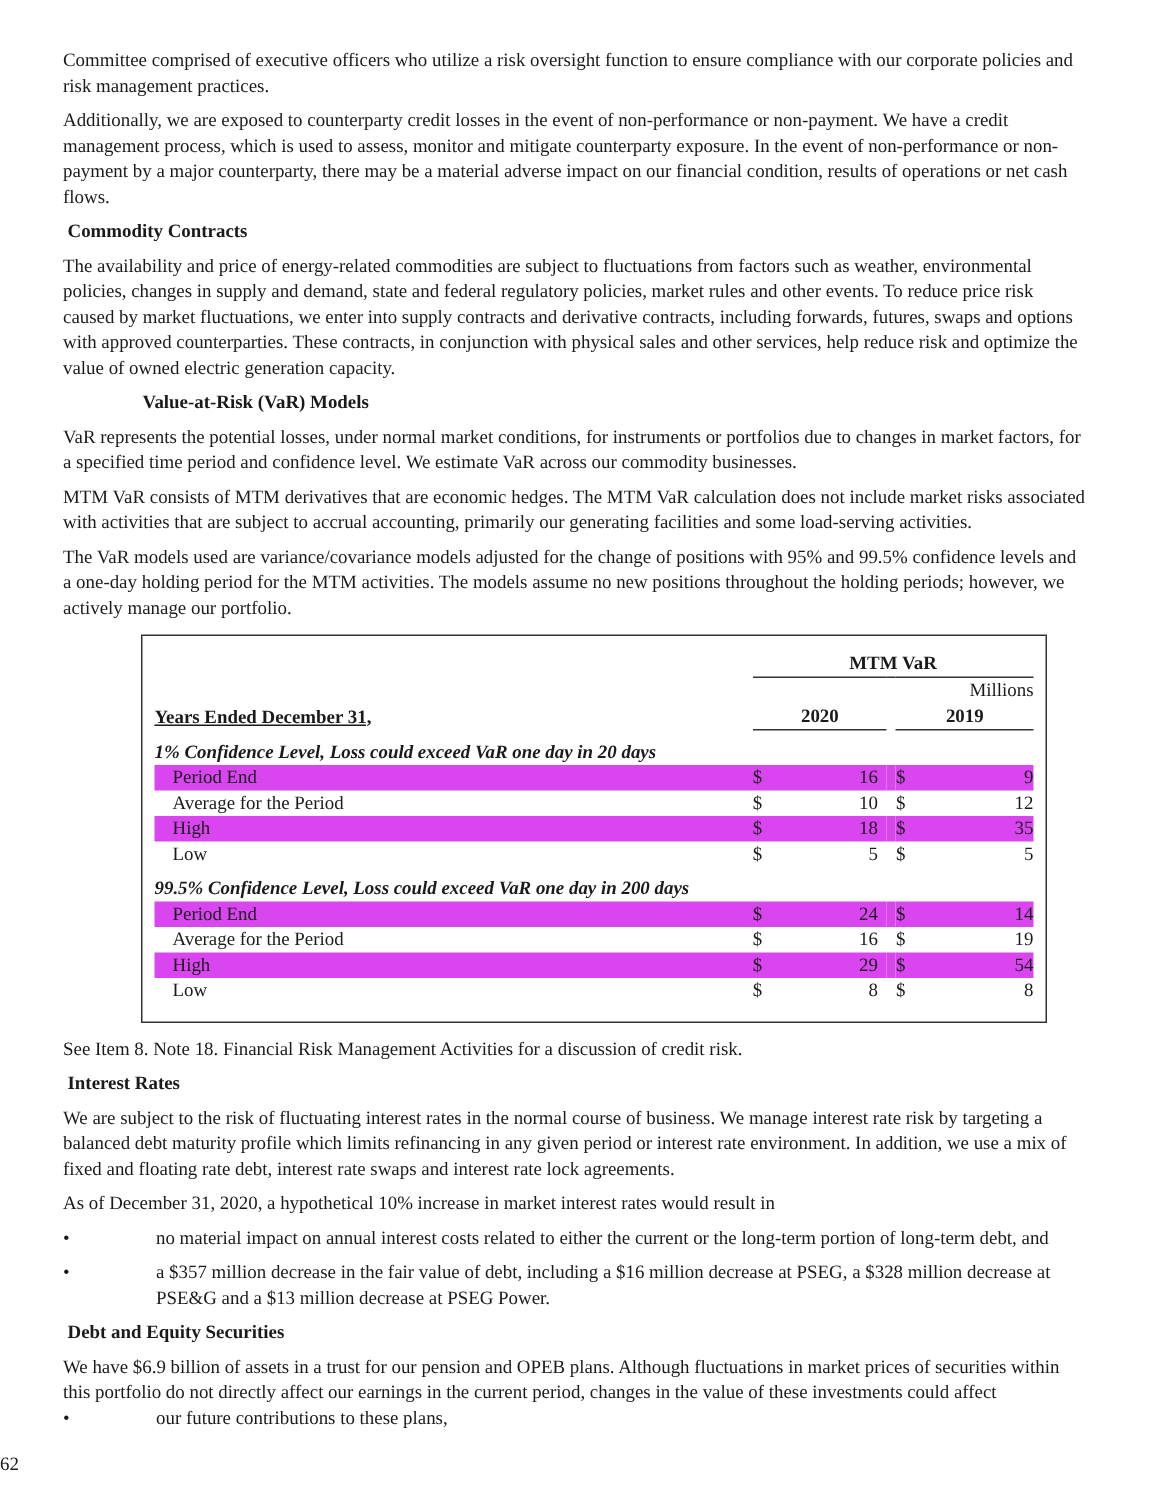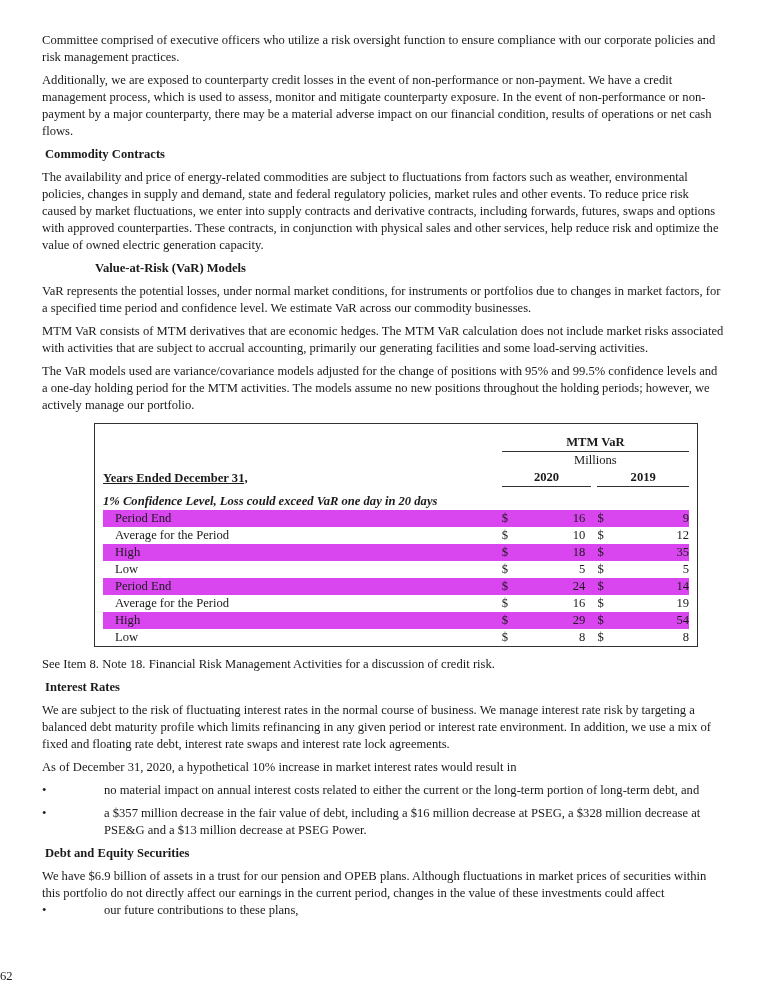--- a/index.html
+++ b/index.html
@@ -8,30 +8,30 @@
     font-family: "Liberation Serif", serif; color: #1a1a1a; font-size: 12.6px; line-height: 17px;
   }
   .page { position: absolute; left: 42px; top: 32px; width: 684px; }
   p { margin: 0 0 6px 0; }
   .h { font-weight: bold; margin: 0 0 6px 3px; }
   .h.indent { padding-left: 50px; }
   .bullet { display: flex; margin: 0 0 6px 0; }
   .bullet .dot { width: 62px; flex: none; }
   .bullet .txt { flex: 1; }
   .table-box {
-    margin: 9px 0 9px 52px; width: 604px; border: 1px solid #333; padding: 10px 8px 0 8px; box-sizing: border-box;
+    margin: 9px 0 9px 52px; width: 604px; border: 1px solid #333; padding: 10px 8px 12px 8px; box-sizing: border-box;
   }
   table { border-collapse: collapse; width: 100%; }
   td { padding: 0; height: 16.5px; vertical-align: bottom; }
   .col-label { width: 380px; }
   .col-d { width: 20px; }
   .col-v { width: 62px; text-align: right; padding-right: 6px; }
   .col-v2 { width: 70px; text-align: right; }
   .hdr-top { text-align: center; font-weight: bold; border-bottom: 1px solid #333; }
-  .hdr-mid { text-align: center; }
+  .hdr-mid { text-align: right; }
   .yr { text-align: center; font-weight: bold; border-bottom: 1px solid #333; }
   .yr-gap { width: 6px; }
   .years-label { font-weight: bold; text-decoration: underline; }
   .section { font-weight: bold; font-style: italic; padding-top: 6px; }
   tr.shade td { background: #d946ef; }
   .row-label { padding-left: 12px; }
   .page-num { position: absolute; left: 0; right: 0; top: 968px; text-align: left; }
 </style>
 </head>
 <body>
@@ -91,20 +91,23 @@
             <td class="col-v2">35</td>
           </tr>
           <tr>
             <td class="col-label row-label">Low</td>
             <td class="col-d">$</td>
             <td class="col-v">5</td>
             <td class="yr-gap"></td>
             <td class="col-d">$</td>
             <td class="col-v2">5</td>
           </tr>
+          <tr>
+            <td colspan="6" class="section">99.5% Confidence Level, Loss could exceed VaR one day in 200 days</td>
+          </tr>
           <tr class="shade">
             <td class="col-label row-label">Period End</td>
             <td class="col-d">$</td>
             <td class="col-v">24</td>
             <td class="yr-gap"></td>
             <td class="col-d">$</td>
             <td class="col-v2">14</td>
           </tr>
           <tr>
             <td class="col-label row-label">Average for the Period</td>

